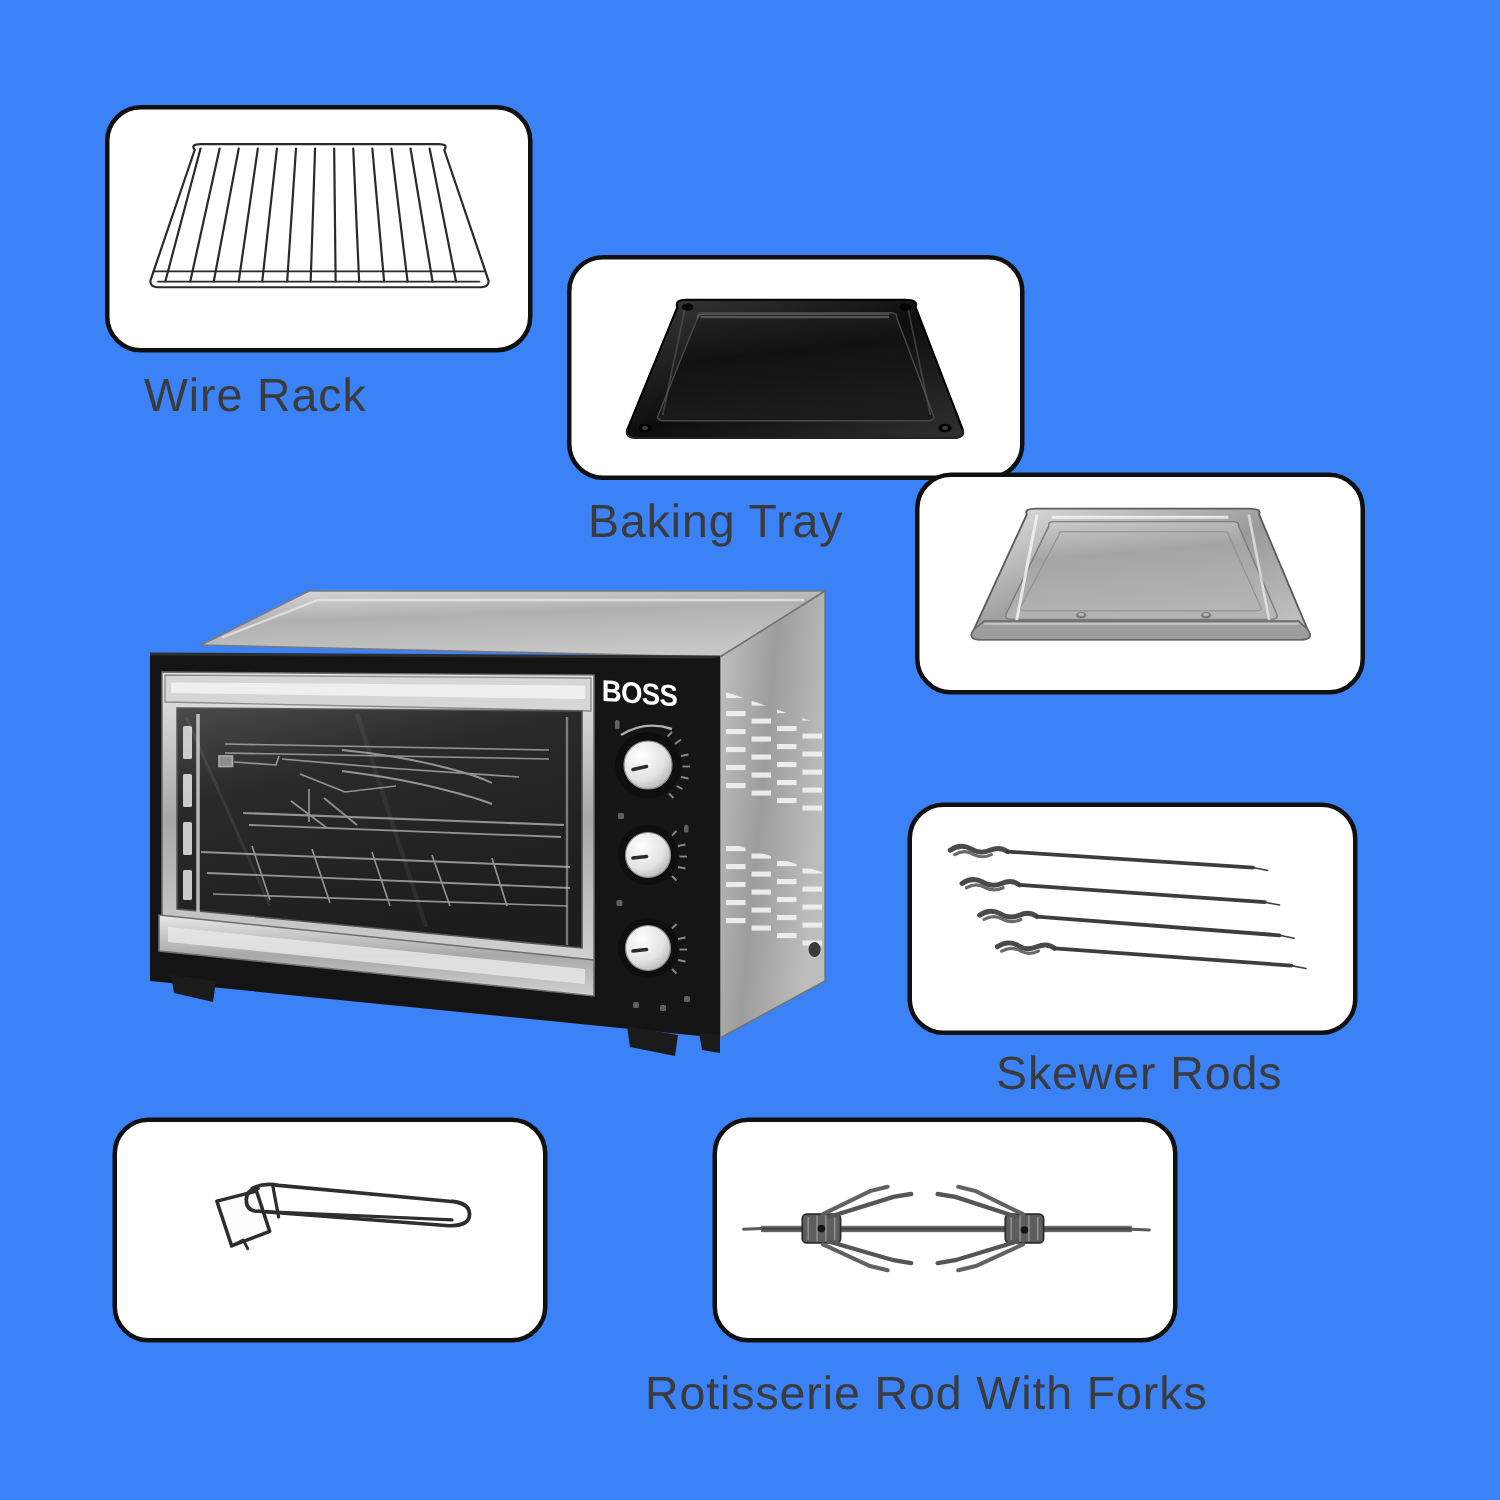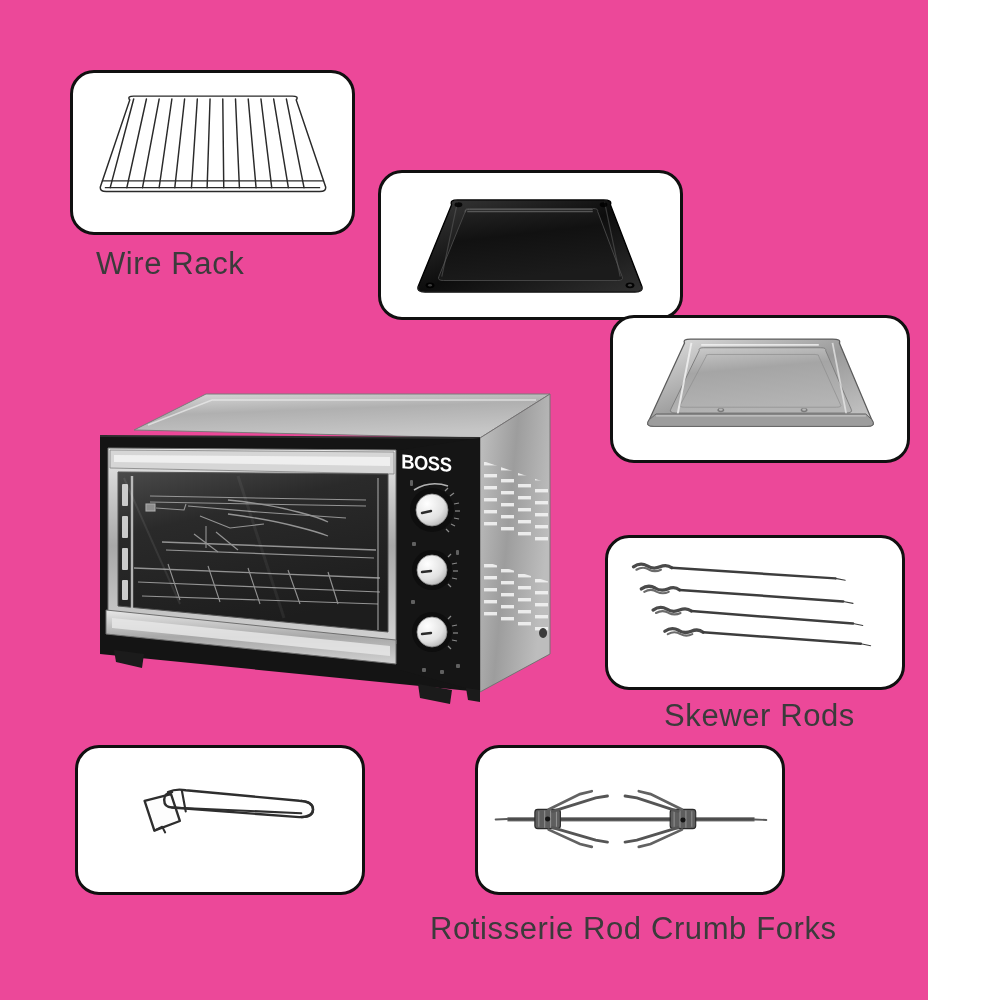--- a/index.html
+++ b/index.html
@@ -2,23 +2,23 @@
 <html><head>
 <meta charset="utf-8">
 <style>
   html, body {
     margin: 0;
     padding: 0;
     background: #ffffff;
   }
   #canvas {
     position: relative;
-    width: 928px;
+    width: 1000px;
     height: 1000px;
-    background: #ec4899;
+    background: #3b82f6;
     overflow: hidden;
     font-family: "Liberation Sans", sans-serif;
     text-align: right;
   }
 
   
   .panel {
     position: absolute;
     box-sizing: border-box;
     border: 3.5px solid #101010;
@@ -136,20 +136,21 @@
         <ellipse cx="227" cy="33" rx="4" ry="2.6" fill="#000" opacity="0.85"></ellipse>
         <ellipse cx="50" cy="117" rx="4.5" ry="3" fill="#000" opacity="0.9"></ellipse>
         <ellipse cx="254" cy="117" rx="4.5" ry="3" fill="#000" opacity="0.9"></ellipse>
         <ellipse cx="50" cy="117" rx="2" ry="1.3" fill="#777" opacity="0.5"></ellipse>
         <ellipse cx="254" cy="117" rx="2" ry="1.3" fill="#777" opacity="0.5"></ellipse>
 
         <path d="M38 118 Q36 124 45 124 L259 124 Q268 124 266 118" fill="none" stroke="#5a5a5a" stroke-width="1" opacity="0.5"></path>
       </svg>
     </div>
   </div>
+  <div class="caption z2" style="left:392px; top:332px;">Baking Tray</div>
 
   <div class="panel z3" style="left:610px; top:315px; width:300px; height:148px;">
     <div class="panel-art">
       <svg viewBox="0 0 300 148" preserveAspectRatio="none">
         <defs>
           <linearGradient id="ctFace" x1="0" y1="0" x2="0.25" y2="1">
             <stop offset="0" stop-color="#cdcdcd"></stop>
             <stop offset="0.4" stop-color="#a5a5a5"></stop>
             <stop offset="1" stop-color="#b4b4b4"></stop>
           </linearGradient>
@@ -270,21 +271,21 @@
 
           <path d="M204 66 L162 52 L150 50" stroke="#555" stroke-width="3" fill="none" stroke-linecap="round"></path>
           <path d="M208 64 L176 48 L164 45" stroke="#626262" stroke-width="2.8" fill="none" stroke-linecap="round"></path>
 
           <path d="M204 83 L162 96 L150 98" stroke="#555" stroke-width="3" fill="none" stroke-linecap="round"></path>
           <path d="M208 85 L176 100 L164 103" stroke="#626262" stroke-width="2.8" fill="none" stroke-linecap="round"></path>
         </g>
       </svg>
     </div>
   </div>
-  <div class="caption z6" style="left:430px; top:913px;">Rotisserie Rod Crumb Forks</div>
+  <div class="caption z6" style="left:430px; top:913px;">Rotisserie Rod With Forks</div>
 
   <div id="oven">
     <svg viewBox="0 0 470 320" preserveAspectRatio="none">
       <defs>
         <linearGradient id="ovTop" x1="0" y1="0" x2="0.35" y2="1">
           <stop offset="0" stop-color="#d9d9d9"></stop>
           <stop offset="0.45" stop-color="#b0b0b0"></stop>
           <stop offset="1" stop-color="#c6c6c6"></stop>
         </linearGradient>
         <linearGradient id="ovSide" x1="0" y1="0" x2="1" y2="0.4">

